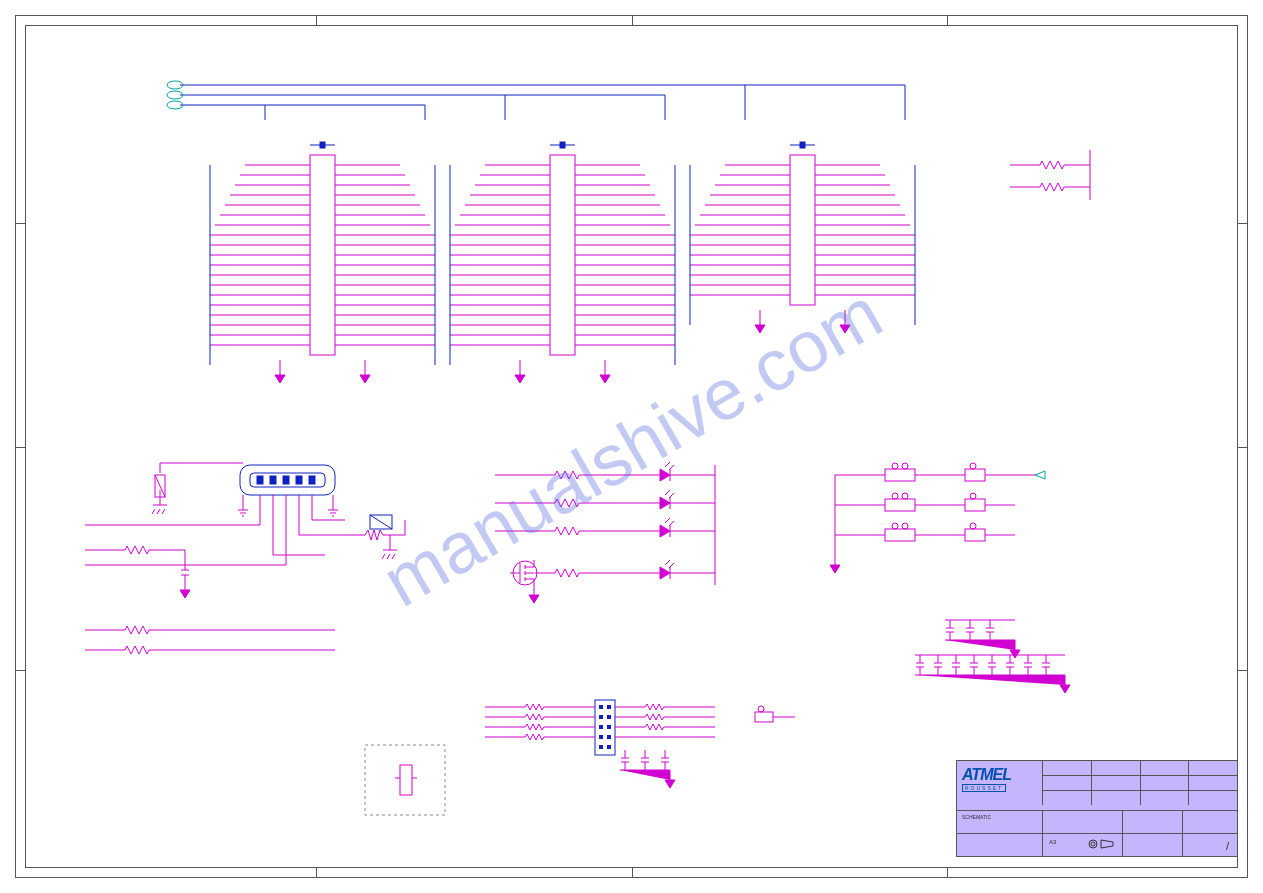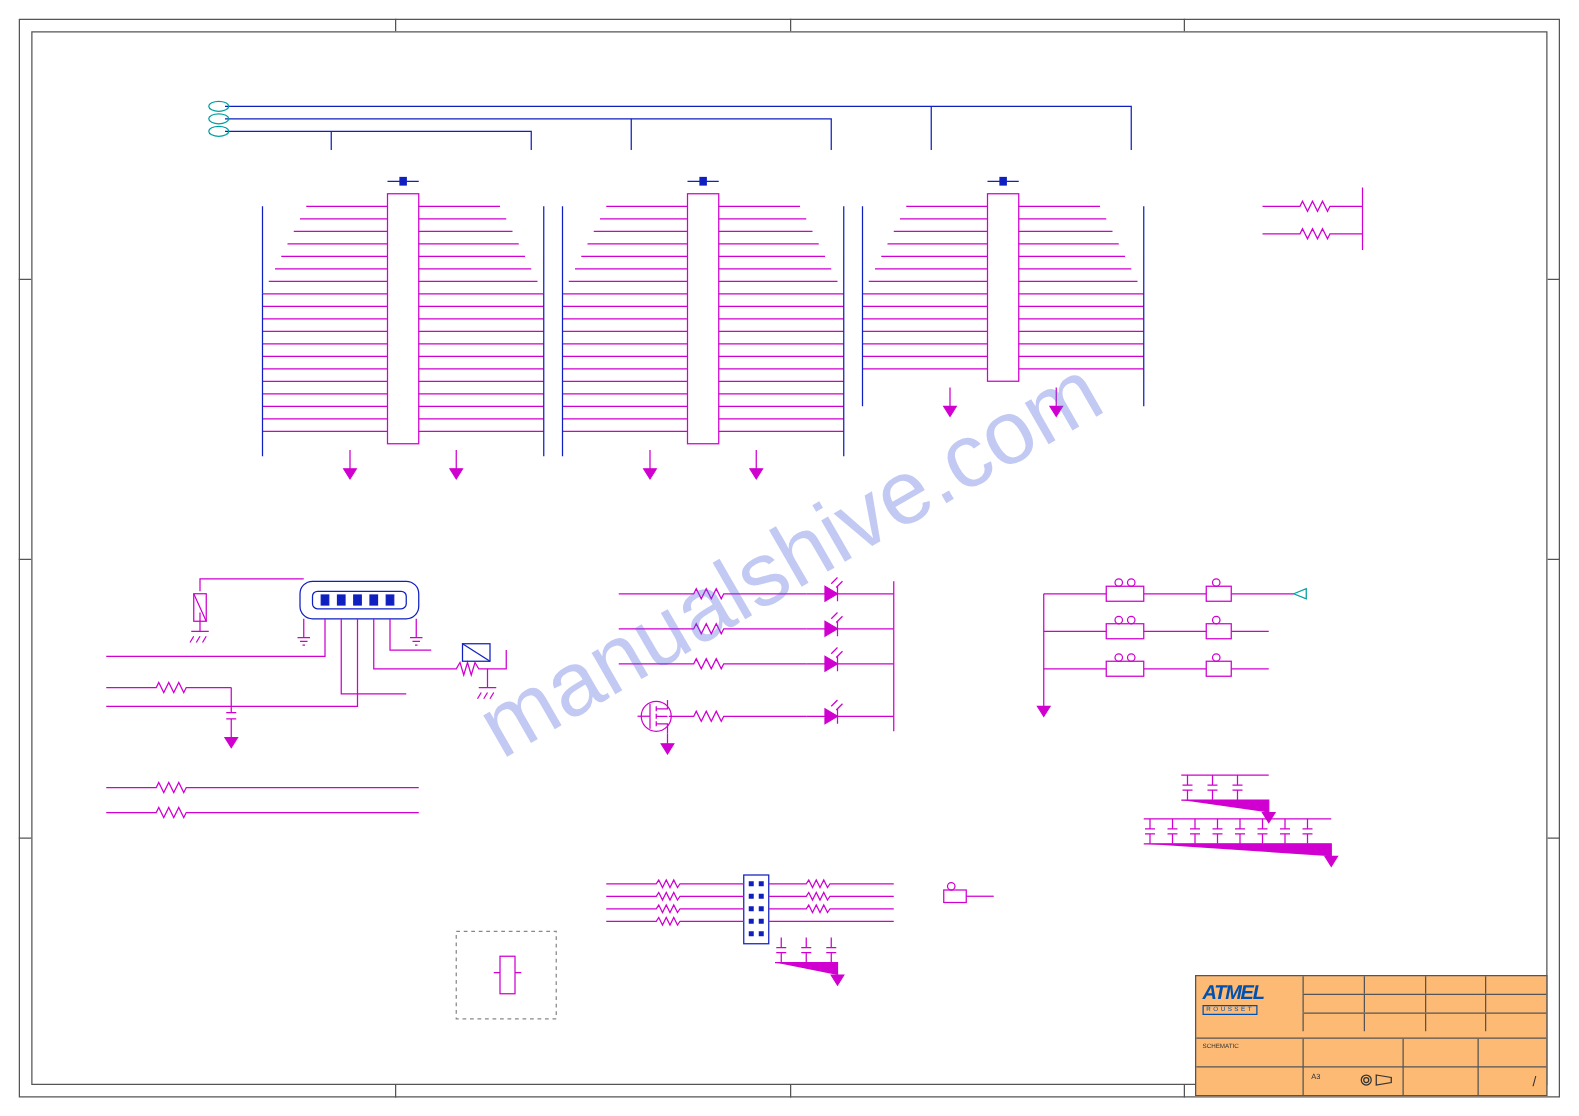--- a/index.html
+++ b/index.html
@@ -10,21 +10,21 @@
 .zt-top,.zt-bot{width:1px;height:10px}
 .zt-left,.zt-right{height:1px;width:10px}
 .schematic{position:absolute;inset:25px}
 svg{width:100%;height:100%}
 .mag{stroke:#d000d0;stroke-width:1;fill:none}
 .blue{stroke:#1020c0;stroke-width:1;fill:none}
 .cyan{stroke:#00a0a0;stroke-width:1;fill:none}
 .dgrey{stroke:#888;stroke-width:1;fill:none;stroke-dasharray:3 3}
 .mfill{fill:#d000d0}
 .bfill{fill:#1020c0}
-.title-block{position:absolute;right:25px;bottom:16px;width:280px;height:95px;border:1px solid #555;background:#fdba74}
+.title-block{position:absolute;right:25px;bottom:36px;width:280px;height:95px;border:1px solid #555;background:#c4b5fd}
 .tb-row{border-top:1px solid #555;height:14px;display:flex}
 .tb-cell{border-left:1px solid #555;padding:1px 3px;font-size:6px;flex:1}
 .logo{position:absolute;left:5px;top:5px;width:70px}
 .logo-text{font-family:Arial;font-weight:bold;font-style:italic;color:#0050b0;font-size:16px;letter-spacing:-1px}
 .logo-sub{font-size:5px;color:#0050b0;letter-spacing:2px;border:1px solid #0050b0;padding:0 2px;display:inline-block}
 .watermark{position:absolute;left:50%;top:50%;transform:translate(-50%,-50%) rotate(-30deg);font-size:72px;color:rgba(80,100,220,0.35);font-family:Arial;pointer-events:none;white-space:nowrap}
 </style>
 </head>
 <body>
 

